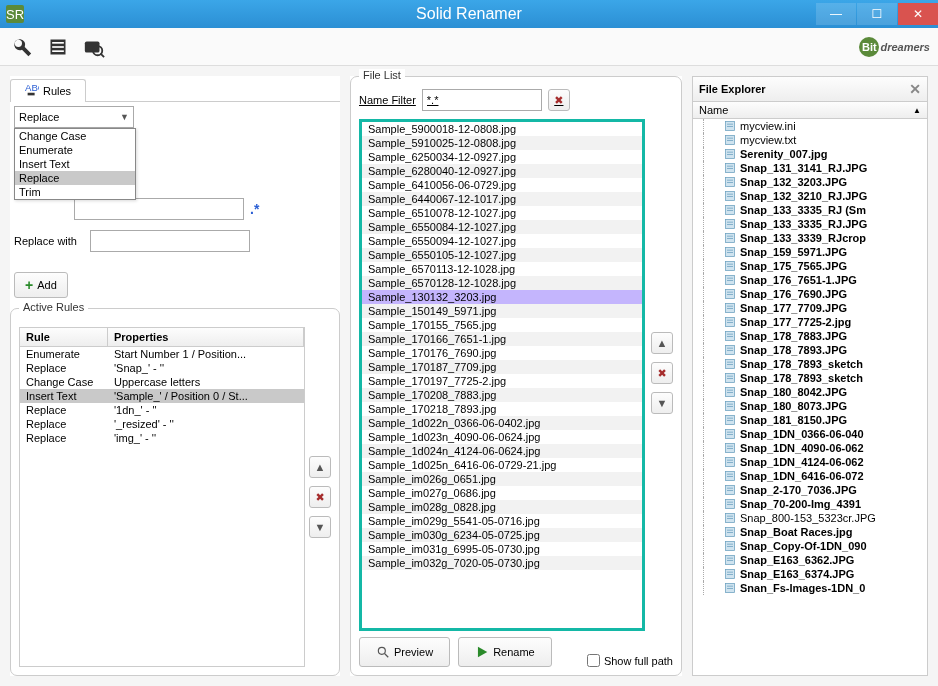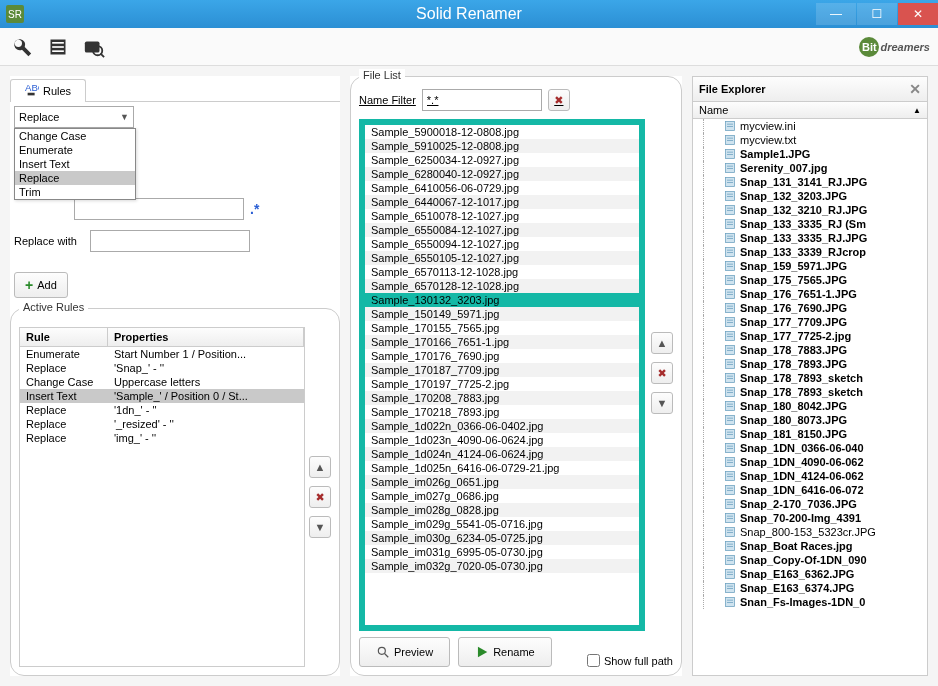--- a/index.html
+++ b/index.html
@@ -1,20 +1,20 @@
 <!DOCTYPE html>
 <html><head>
 <meta charset="utf-8">
 <style>
 * { box-sizing: border-box; margin: 0; padding: 0; font-family: "Segoe UI", Tahoma, sans-serif; font-size: 11px; }
 body { background: #fff; overflow: hidden; }
 
 
 .titlebar { height: 28px; background: linear-gradient(#3ba6e8,#2b8fd4); display: flex; align-items: center; color: #fff; position: relative; }
-.titlebar .app-icon { width: 18px; height: 18px; margin: 0 6px; background: #5b8a3a; border-radius: 2px; display: flex; align-items: center; justify-content: center; font-size: 10px; color: #fff; }
+.titlebar .app-icon { width: 18px; height: 18px; margin: 0 6px; background: #5b8a3a; border-radius: 2px; display: flex; align-items: center; justify-content: center; font-size: 13px; color: #fff; }
 .titlebar .title { position: absolute; left: 50%; transform: translateX(-50%); font-size: 16px; }
 .titlebar .win-controls { margin-left: auto; display: flex; }
 .titlebar .win-btn { width: 40px; height: 22px; display: flex; align-items: center; justify-content: center; cursor: pointer; font-size: 12px; background:rgba(255,255,255,.15); margin-left:1px;}
 .titlebar .win-btn.close { background: #d9534f; }
 
 
 .toolbar { height: 38px; background: #fafafa; border-bottom: 1px solid #ddd; display: flex; align-items: center; padding: 0 8px; }
 .toolbar .tool-btn { width: 28px; height: 28px; margin-right: 8px; display: flex; align-items: center; justify-content: center; cursor: pointer; color:#333; }
 .toolbar .brand { margin-left: auto; display: flex; align-items: center; font-weight: bold; font-style: italic; color: #555; font-size: 15px; }
 .toolbar .brand-dot { width: 20px; height: 20px; border-radius: 50%; background: #5b8a3a; color: #fff; display: flex; align-items: center; justify-content: center; margin-right: 1px; font-style: normal; font-weight:bold;}
@@ -27,21 +27,21 @@
 .rules-panel { width: 330px; }
 .filelist-panel { flex: 1; }
 .explorer-panel { width: 236px; }
 
 
 .tab-strip { display: flex; border-bottom: 1px solid #ccc; height: 26px; align-items: flex-end; }
 .tab { background: #fff; border: 1px solid #ccc; border-bottom: none; padding: 4px 14px; border-radius: 3px 3px 0 0; display: flex; align-items: center; gap: 4px; cursor: pointer; position:relative; top:1px;}
 .tab-icon { width: 14px; height: 14px; display:inline-block;}
 
 
-.groupbox { border: 1px solid #ccc; border-radius: 14px; margin-top: 6px; padding: 10px 8px 8px 8px; position: relative; flex:1; display:flex; flex-direction:column;}
+.groupbox { border: 1px solid #ccc; border-radius: 7px; margin-top: 6px; padding: 10px 8px 8px 8px; position: relative; flex:1; display:flex; flex-direction:column;}
 .groupbox > .legend { position: absolute; top: -8px; left: 8px; background: #fff; padding: 0 4px; color: #333; }
 .rules-top{padding:4px;}
 
 
 .combo { width: 120px; height: 22px; border: 1px solid #aaa; background: #fff; display: flex; align-items: center; padding: 0 4px; cursor: pointer; position:relative;}
 .combo .chev { margin-left: auto; font-size:9px; color:#555;}
 .dropdown-list { position: absolute; top: 21px; left: -1px; width: 122px; background: #fff; border: 1px solid #888; z-index: 100; box-shadow:1px 1px 3px rgba(0,0,0,.15);}
 .dropdown-list .dd-item { padding: 1px 4px; cursor: pointer; }
 .dropdown-list .dd-item.sel { background: #c9c9c9; }
 .text-input { height: 22px; border: 1px solid #aaa; padding: 0 4px; background:#fff;}
@@ -65,24 +65,24 @@
 
 
 .side-btns { display:flex; flex-direction:column; gap:8px; align-items:center;}
 .side-btns.rules-side{margin-left:4px;}
 .icon-btn { width: 22px; height: 22px; border: 1px solid #bbb; border-radius: 3px; background: linear-gradient(#fdfdfd,#eee); display:flex;align-items:center;justify-content:center; cursor:pointer; color:#555;}
 .icon-btn.del{color:#a62d2d;}
 
 .rules-body-wrap{display:flex; flex:1;margin-top:8px;}
 
 
-.filelist-body { flex: 1; border: 6px solid #14b8a6; background: #fff; overflow: auto; margin-top:4px;}
+.filelist-body { flex: 1; border: 3px solid #14b8a6; background: #fff; overflow: auto; margin-top:4px;}
 .frow { padding: 1px 6px; white-space:nowrap;}
 .frow.alt { background: #f2f2f2; }
-.frow.sel { background: #14b8a6; }
+.frow.sel { background: #c4b5fd; }
 .filter-row { display:flex; align-items:center; gap:6px; margin:2px 0 4px 0;text-decoration:underline;}
 .fl-foot { display:flex; align-items:flex-end; gap:8px; margin-top:6px;}
 .fl-foot .btn.big{height:30px; padding:0 16px; font-size:12px;}
 .fl-body-wrap{display:flex; flex:1;}
 
 
 .explorer-head { height: 26px; background: linear-gradient(#fdfdfd,#eee); border:1px solid #ccc; display:flex; align-items:center; padding:0 6px; font-weight:bold;}
 .explorer-head .close-x{margin-left:auto; cursor:pointer; color:#888; font-size:14px;}
 .explorer-body { flex:1; border:1px solid #ccc; border-top:none; background:#fff; overflow:auto;}
 .explorer-body .col-head{position:sticky;top:0;background:linear-gradient(#fdfdfd,#eee);border-bottom:1px solid #ccc;padding:2px 6px;display:flex;align-items:center;}
@@ -330,29 +330,20 @@
             </svg>
             <span>mycview.txt</span>
           </div>
           <div class="tree-row bold">
             <span class="dotted"></span>
             <svg class="file-icon" viewBox="0 0 16 16">
               <rect x="2" y="2" width="12" height="12" fill="#cfe3ef" stroke="#6a9fbf"></rect>
               <rect x="4" y="5" width="8" height="1" fill="#6a9fbf"></rect>
               <rect x="4" y="8" width="8" height="1" fill="#6a9fbf"></rect>
             </svg>
-            <span>Sample1.JPG</span>
-          </div>
-          <div class="tree-row bold">
-            <span class="dotted"></span>
-            <svg class="file-icon" viewBox="0 0 16 16">
-              <rect x="2" y="2" width="12" height="12" fill="#cfe3ef" stroke="#6a9fbf"></rect>
-              <rect x="4" y="5" width="8" height="1" fill="#6a9fbf"></rect>
-              <rect x="4" y="8" width="8" height="1" fill="#6a9fbf"></rect>
-            </svg>
             <span>Serenity_007.jpg</span>
           </div>
           <div class="tree-row bold">
             <span class="dotted"></span>
             <svg class="file-icon" viewBox="0 0 16 16">
               <rect x="2" y="2" width="12" height="12" fill="#cfe3ef" stroke="#6a9fbf"></rect>
               <rect x="4" y="5" width="8" height="1" fill="#6a9fbf"></rect>
               <rect x="4" y="8" width="8" height="1" fill="#6a9fbf"></rect>
             </svg>
             <span>Snap_131_3141_RJ.JPG</span>

